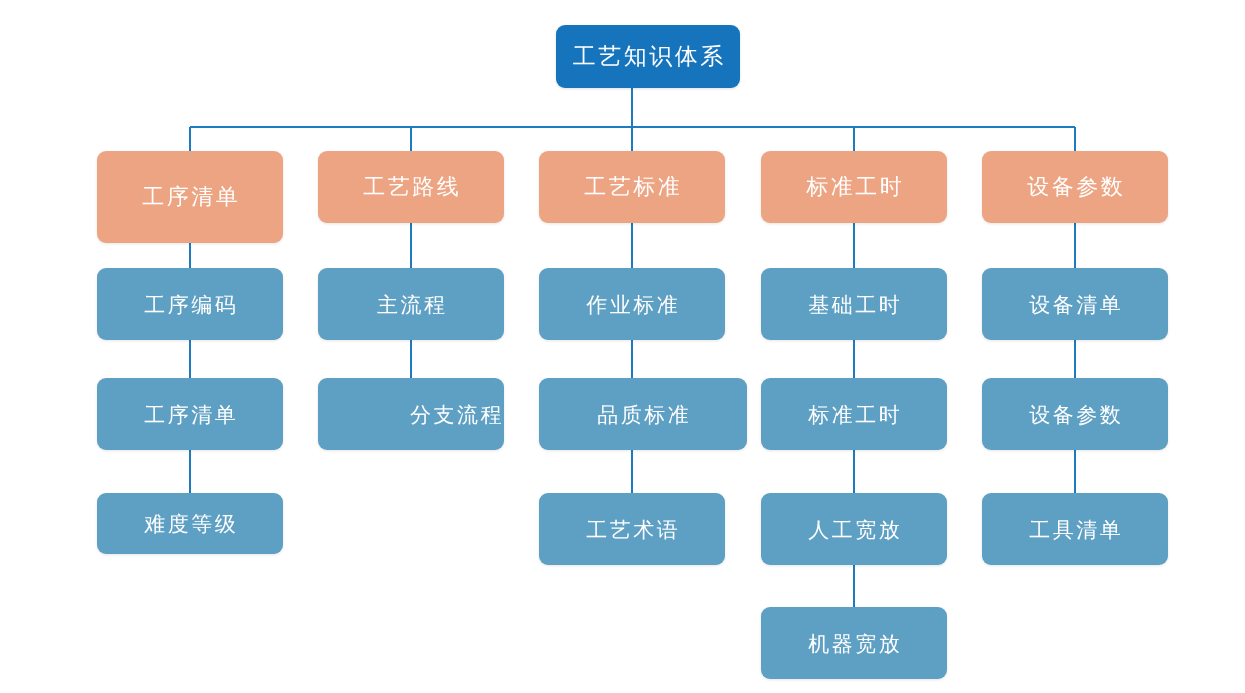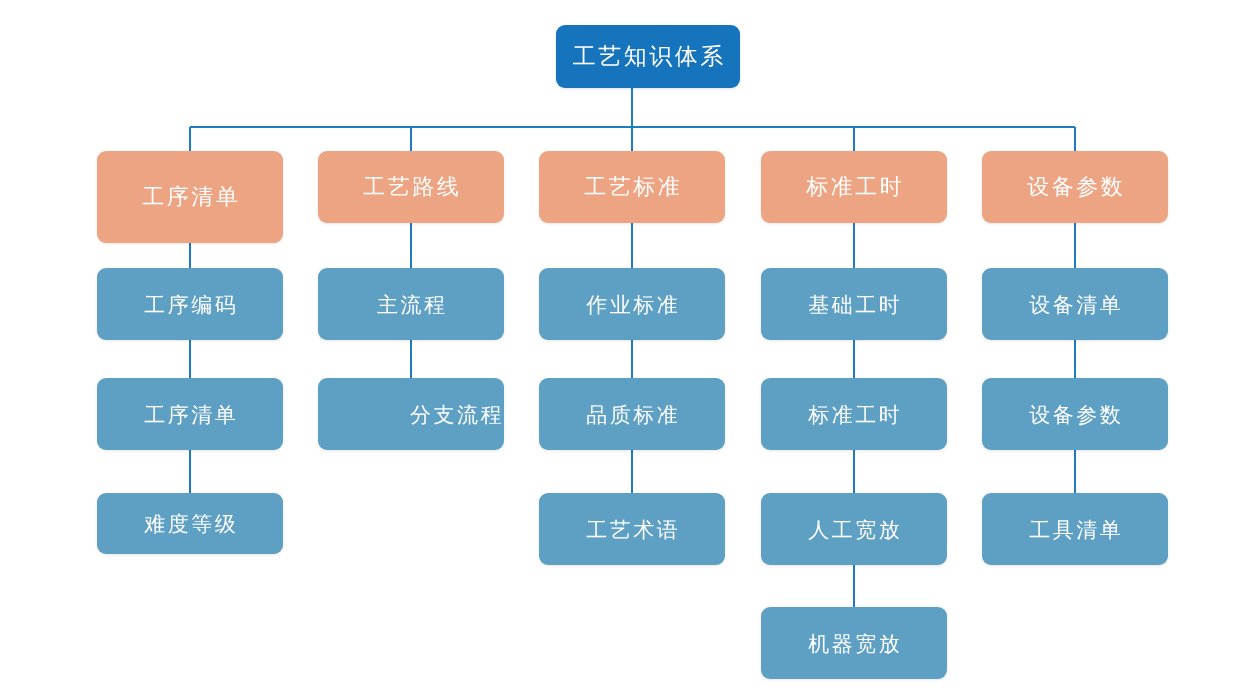--- a/index.html
+++ b/index.html
@@ -111,21 +111,21 @@
       </div>
       <div class="node node-leaf" style="left: 318px; top: 378px; width: 186px; height: 72px; justify-content: flex-end;">
         <span class="node-label">分支流程</span>
       </div>
       <div class="node node-category" style="left: 539px; top: 151px; width: 186px; height: 72px;">
         <span class="node-label">工艺标准</span>
       </div>
       <div class="node node-leaf" style="left: 539px; top: 268px; width: 186px; height: 72px;">
         <span class="node-label">作业标准</span>
       </div>
-      <div class="node node-leaf" style="left: 539px; top: 378px; width: 186px; height: 72px;">
+      <div class="node node-leaf" style="left: 539px; top: 378px; width: 208px; height: 72px;">
         <span class="node-label">品质标准</span>
       </div>
       <div class="node node-leaf" style="left: 539px; top: 493px; width: 186px; height: 72px;">
         <span class="node-label">工艺术语</span>
       </div>
       <div class="node node-category" style="left: 761px; top: 151px; width: 186px; height: 72px;">
         <span class="node-label">标准工时</span>
       </div>
       <div class="node node-leaf" style="left: 761px; top: 268px; width: 186px; height: 72px;">
         <span class="node-label">基础工时</span>

